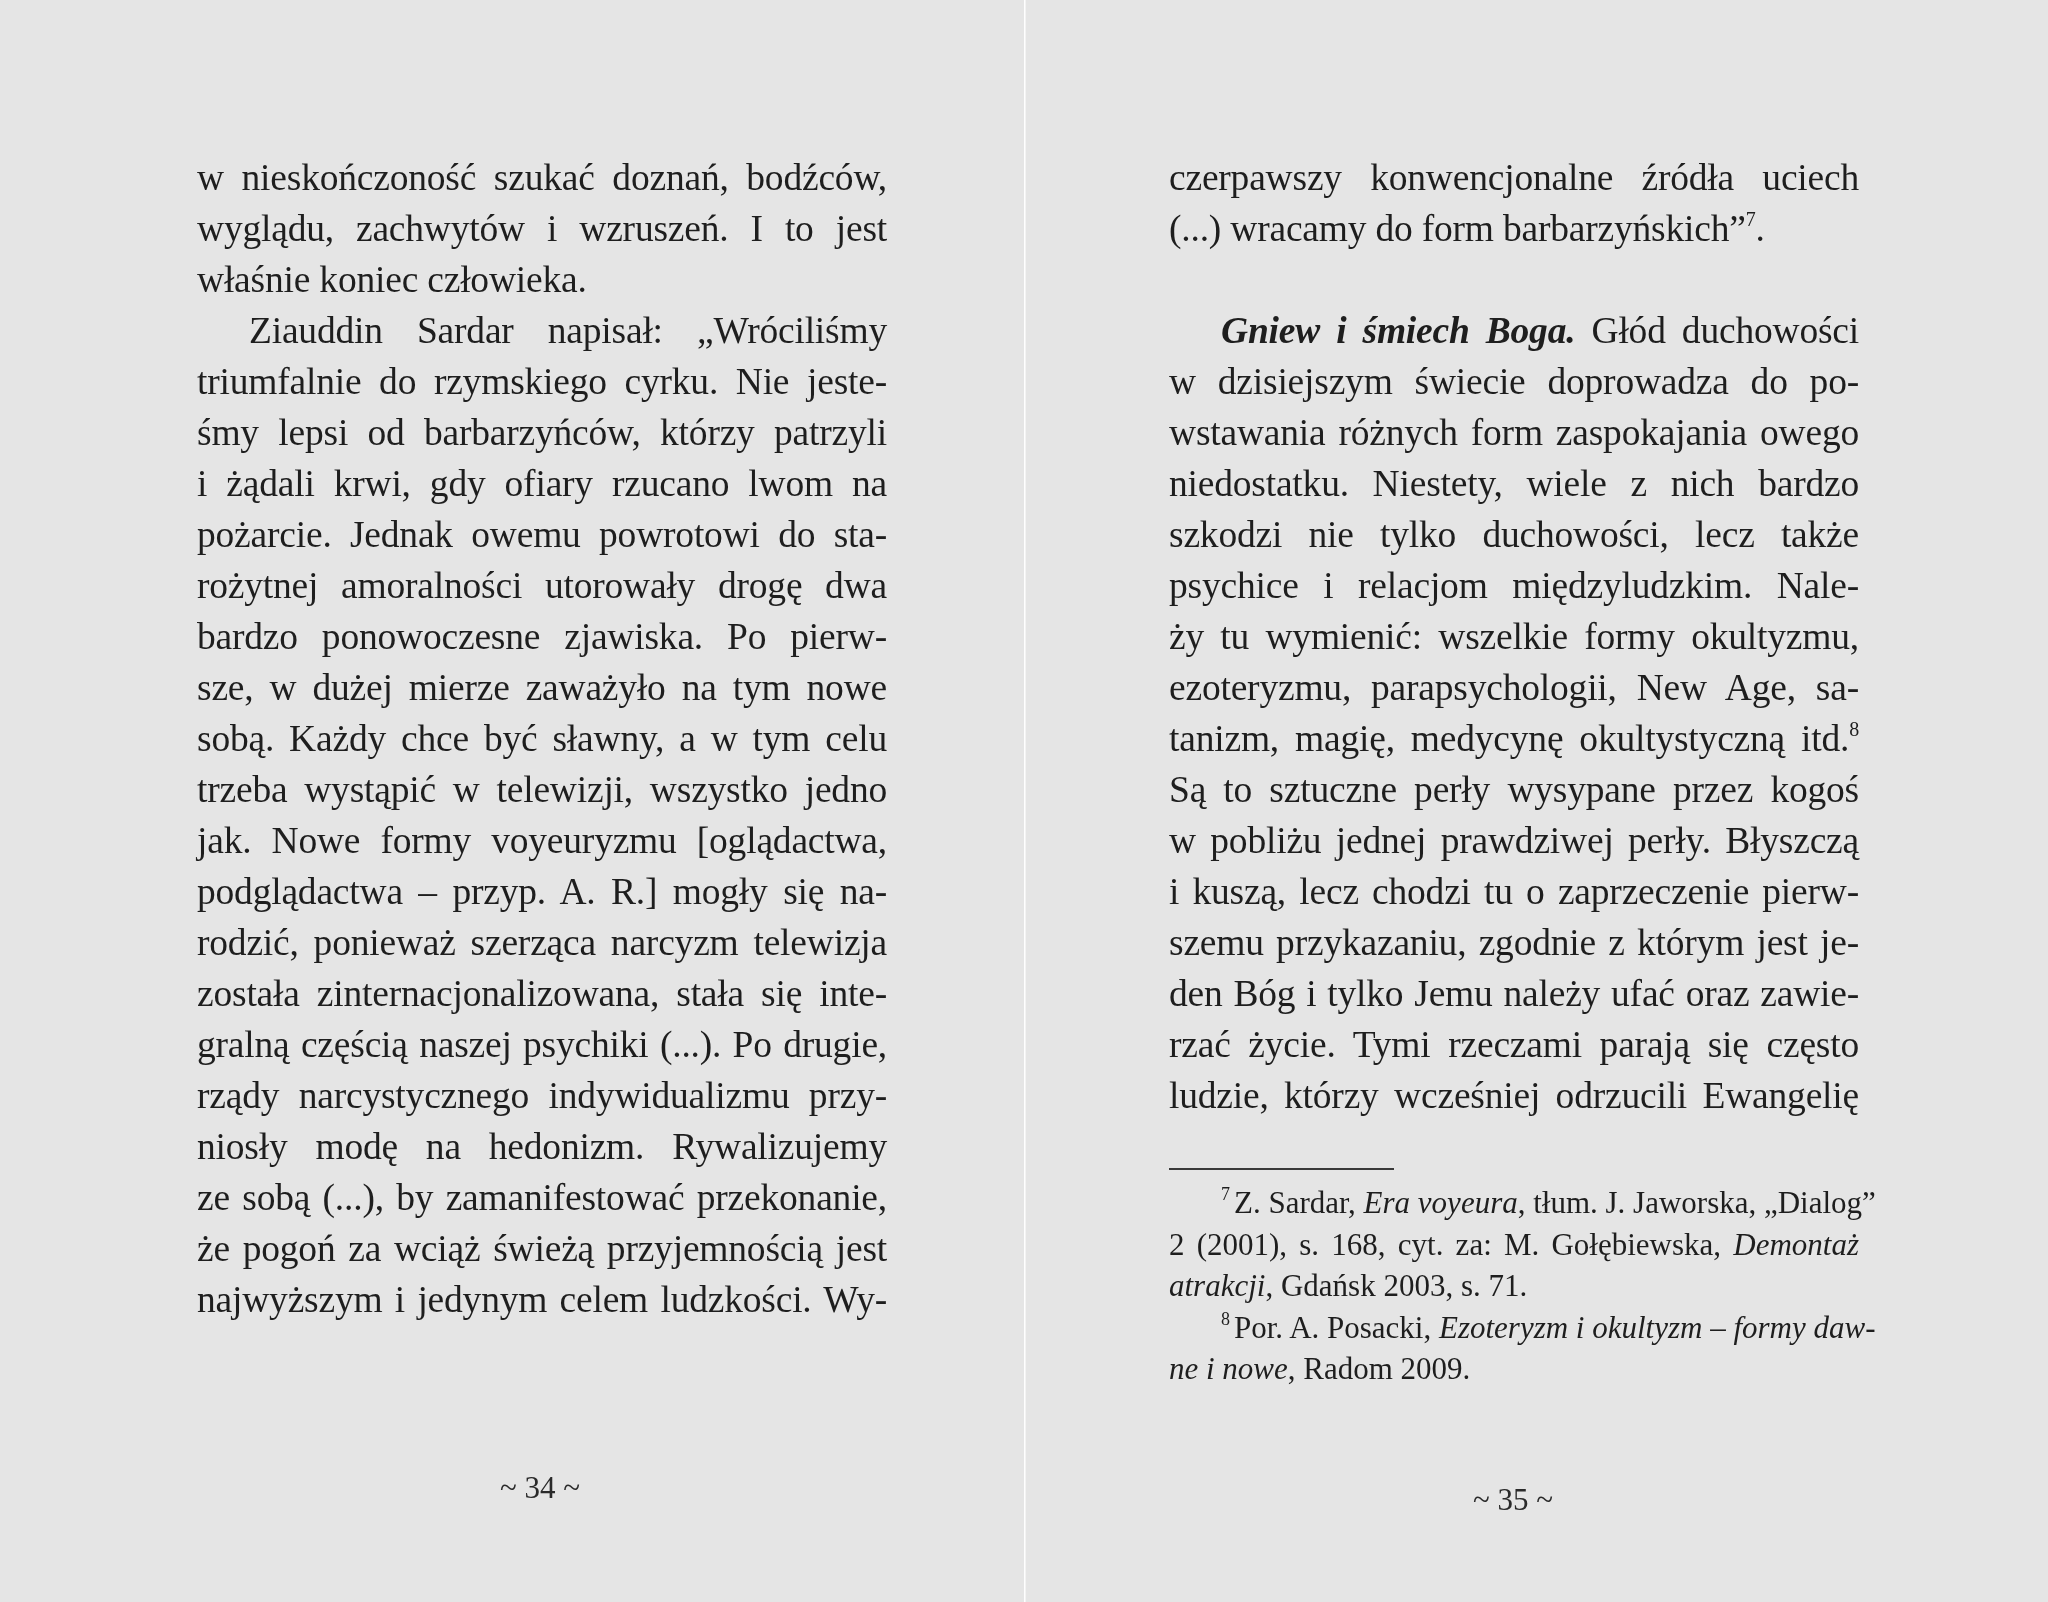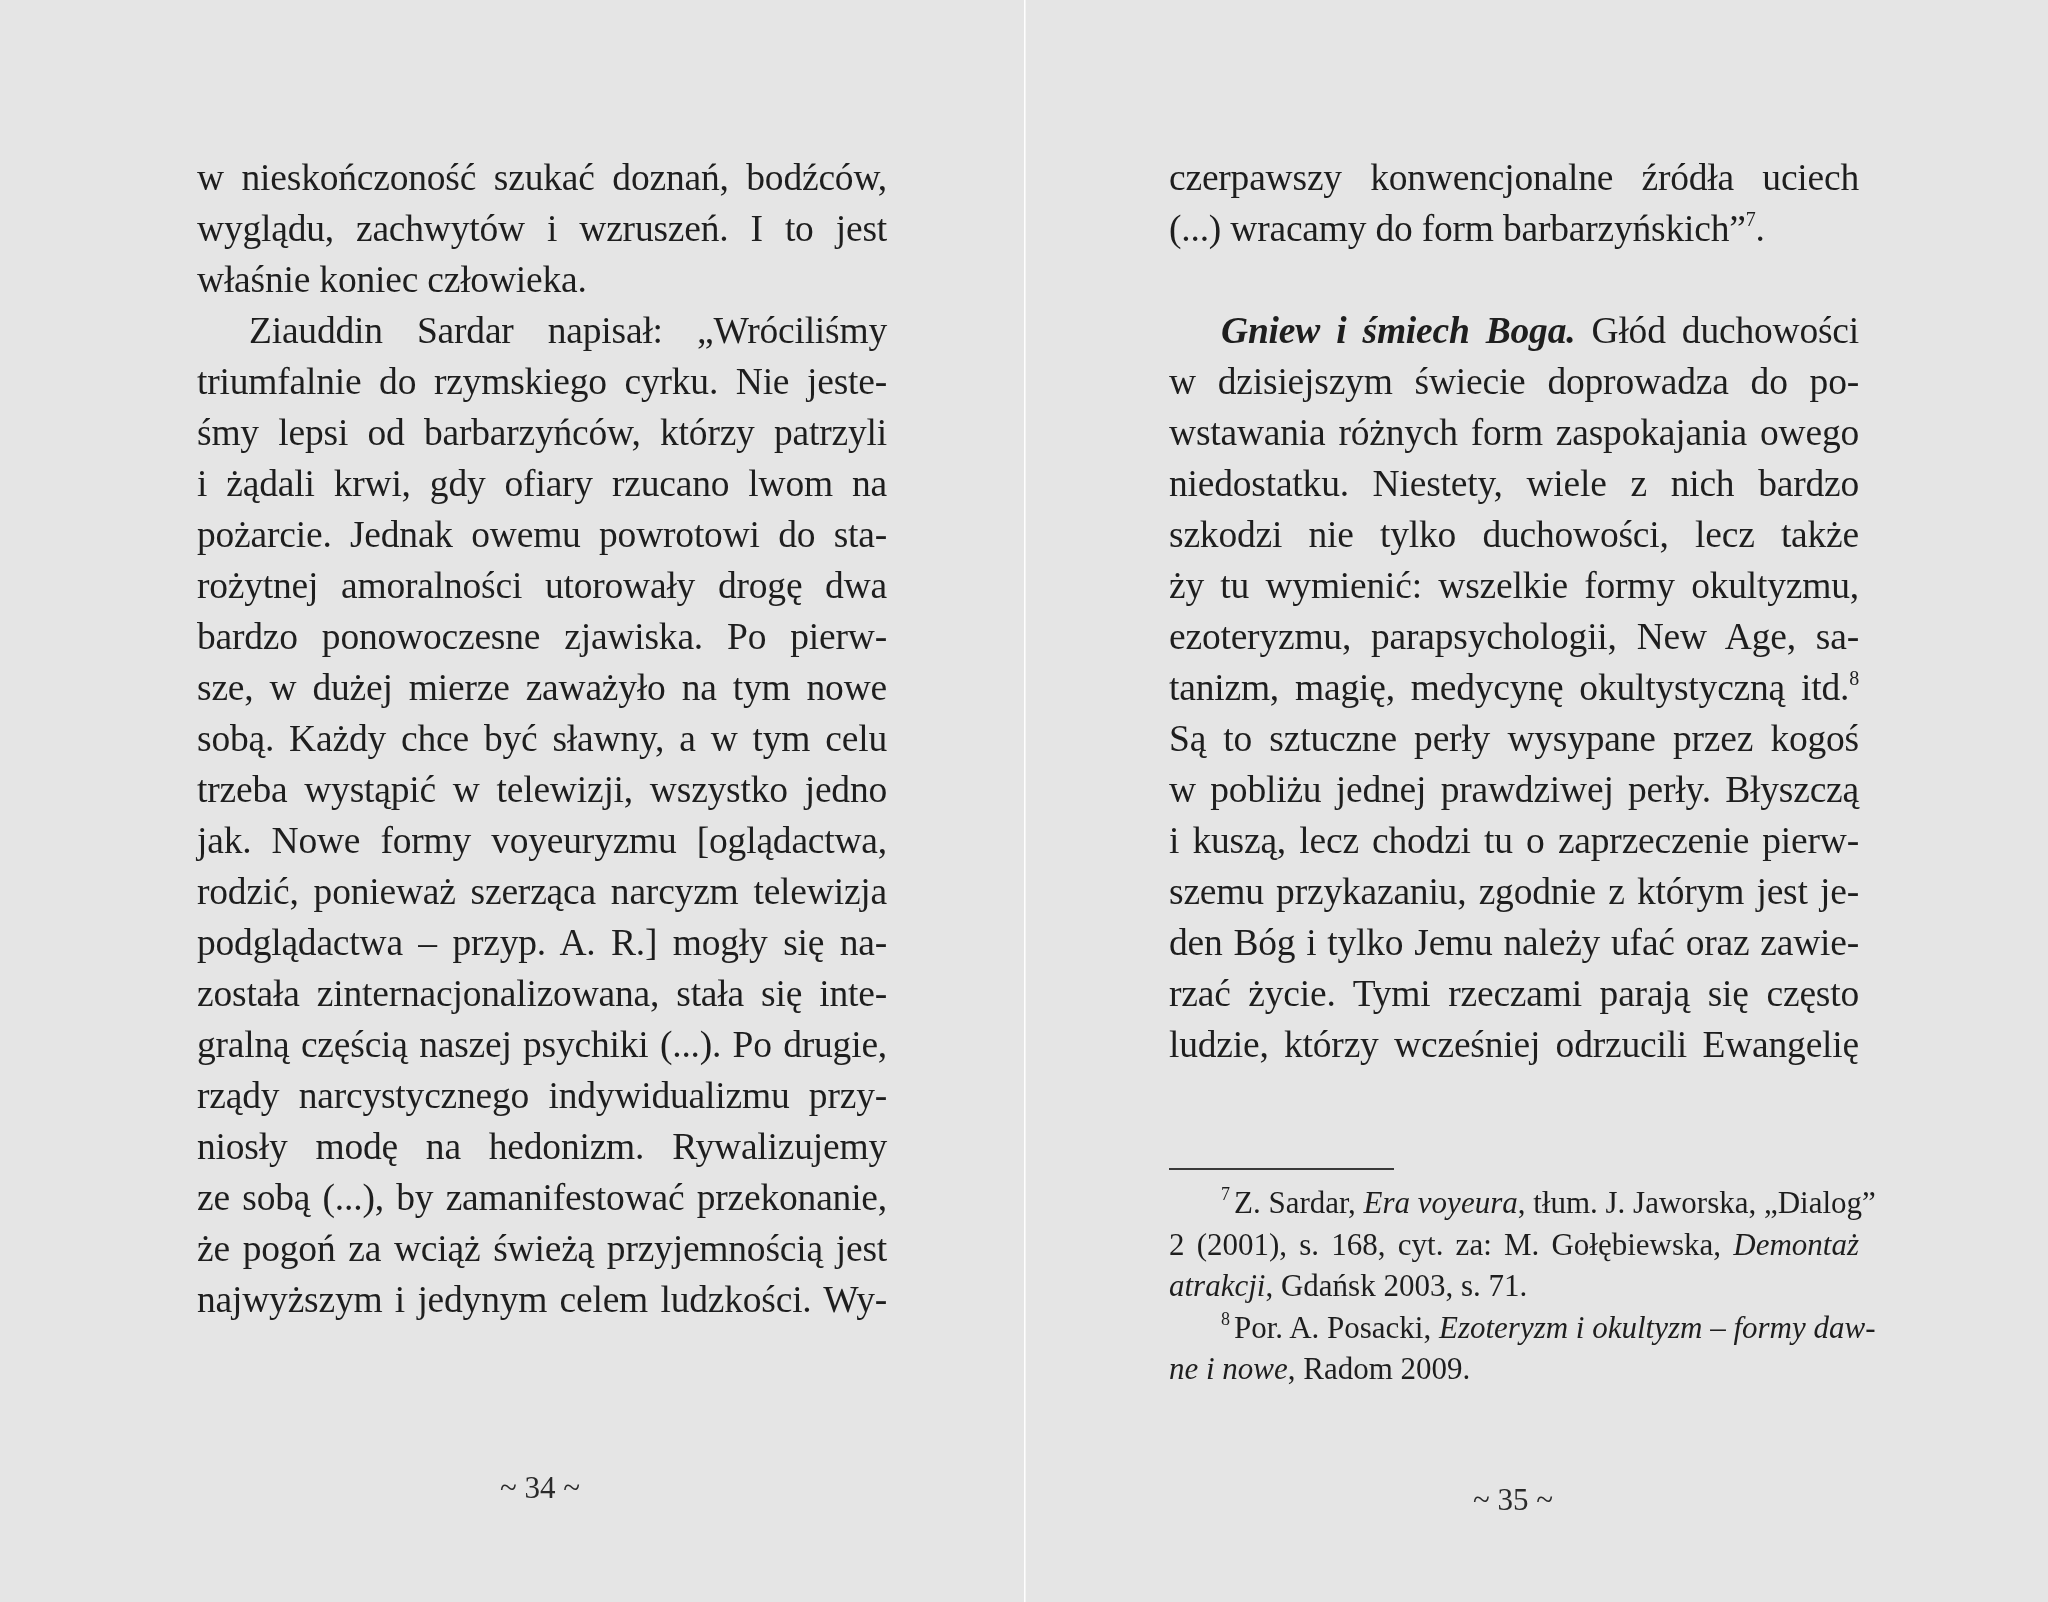--- a/index.html
+++ b/index.html
@@ -116,22 +116,22 @@
       <span class="line">triumfalnie do rzymskiego cyrku. Nie jeste-</span>
       <span class="line">śmy lepsi od barbarzyńców, którzy patrzyli</span>
       <span class="line">i żądali krwi, gdy ofiary rzucano lwom na</span>
       <span class="line">pożarcie. Jednak owemu powrotowi do sta-</span>
       <span class="line">rożytnej amoralności utorowały drogę dwa</span>
       <span class="line">bardzo ponowoczesne zjawiska. Po pierw-</span>
       <span class="line">sze, w dużej mierze zaważyło na tym nowe</span>
       <span class="line">sobą. Każdy chce być sławny, a w tym celu</span>
       <span class="line">trzeba wystąpić w telewizji, wszystko jedno</span>
       <span class="line">jak. Nowe formy voyeuryzmu [oglądactwa,</span>
+      <span class="line">podglądactwa – przyp. A. R.] mogły się na-</span>
       <span class="line">rodzić, ponieważ szerząca narcyzm telewizja</span>
-      <span class="line">podglądactwa – przyp. A. R.] mogły się na-</span>
       <span class="line">została zinternacjonalizowana, stała się inte-</span>
       <span class="line">gralną częścią naszej psychiki (...). Po drugie,</span>
       <span class="line">rządy narcystycznego indywidualizmu przy-</span>
       <span class="line">niosły modę na hedonizm. Rywalizujemy</span>
       <span class="line">ze sobą (...), by zamanifestować przekonanie,</span>
       <span class="line">że pogoń za wciąż świeżą przyjemnością jest</span>
       <span class="line">najwyższym i jedynym celem ludzkości. Wy-</span>
     </div>
     <div class="folio">~ 34 ~</div>
   </div>
@@ -139,20 +139,21 @@
   <div class="page right">
     <div class="column">
       <span class="line">czerpawszy konwencjonalne źródła uciech</span>
       <span class="line last"><span>(...) wracamy do form barbarzyńskich”</span><sup class="ref">7</sup><span>.</span></span>
       <span class="gap"></span>
       <span class="line indent"><span class="runin">Gniew i śmiech Boga.</span><span> Głód duchowości</span></span>
       <span class="line">w dzisiejszym świecie doprowadza do po-</span>
       <span class="line">wstawania różnych form zaspokajania owego</span>
       <span class="line">niedostatku. Niestety, wiele z nich bardzo</span>
       <span class="line">szkodzi nie tylko duchowości, lecz także</span>
+      <span class="line">psychice i relacjom międzyludzkim. Nale-</span>
       <span class="line">ży tu wymienić: wszelkie formy okultyzmu,</span>
       <span class="line">ezoteryzmu, parapsychologii, New Age, sa-</span>
       <span class="line"><span>tanizm, magię, medycynę okultystyczną itd.</span><sup class="ref">8</sup></span>
       <span class="line">Są to sztuczne perły wysypane przez kogoś</span>
       <span class="line">w pobliżu jednej prawdziwej perły. Błyszczą</span>
       <span class="line">i kuszą, lecz chodzi tu o zaprzeczenie pierw-</span>
       <span class="line">szemu przykazaniu, zgodnie z którym jest je-</span>
       <span class="line">den Bóg i tylko Jemu należy ufać oraz zawie-</span>
       <span class="line">rzać życie. Tymi rzeczami parają się często</span>
       <span class="line">ludzie, którzy wcześniej odrzucili Ewangelię</span>

